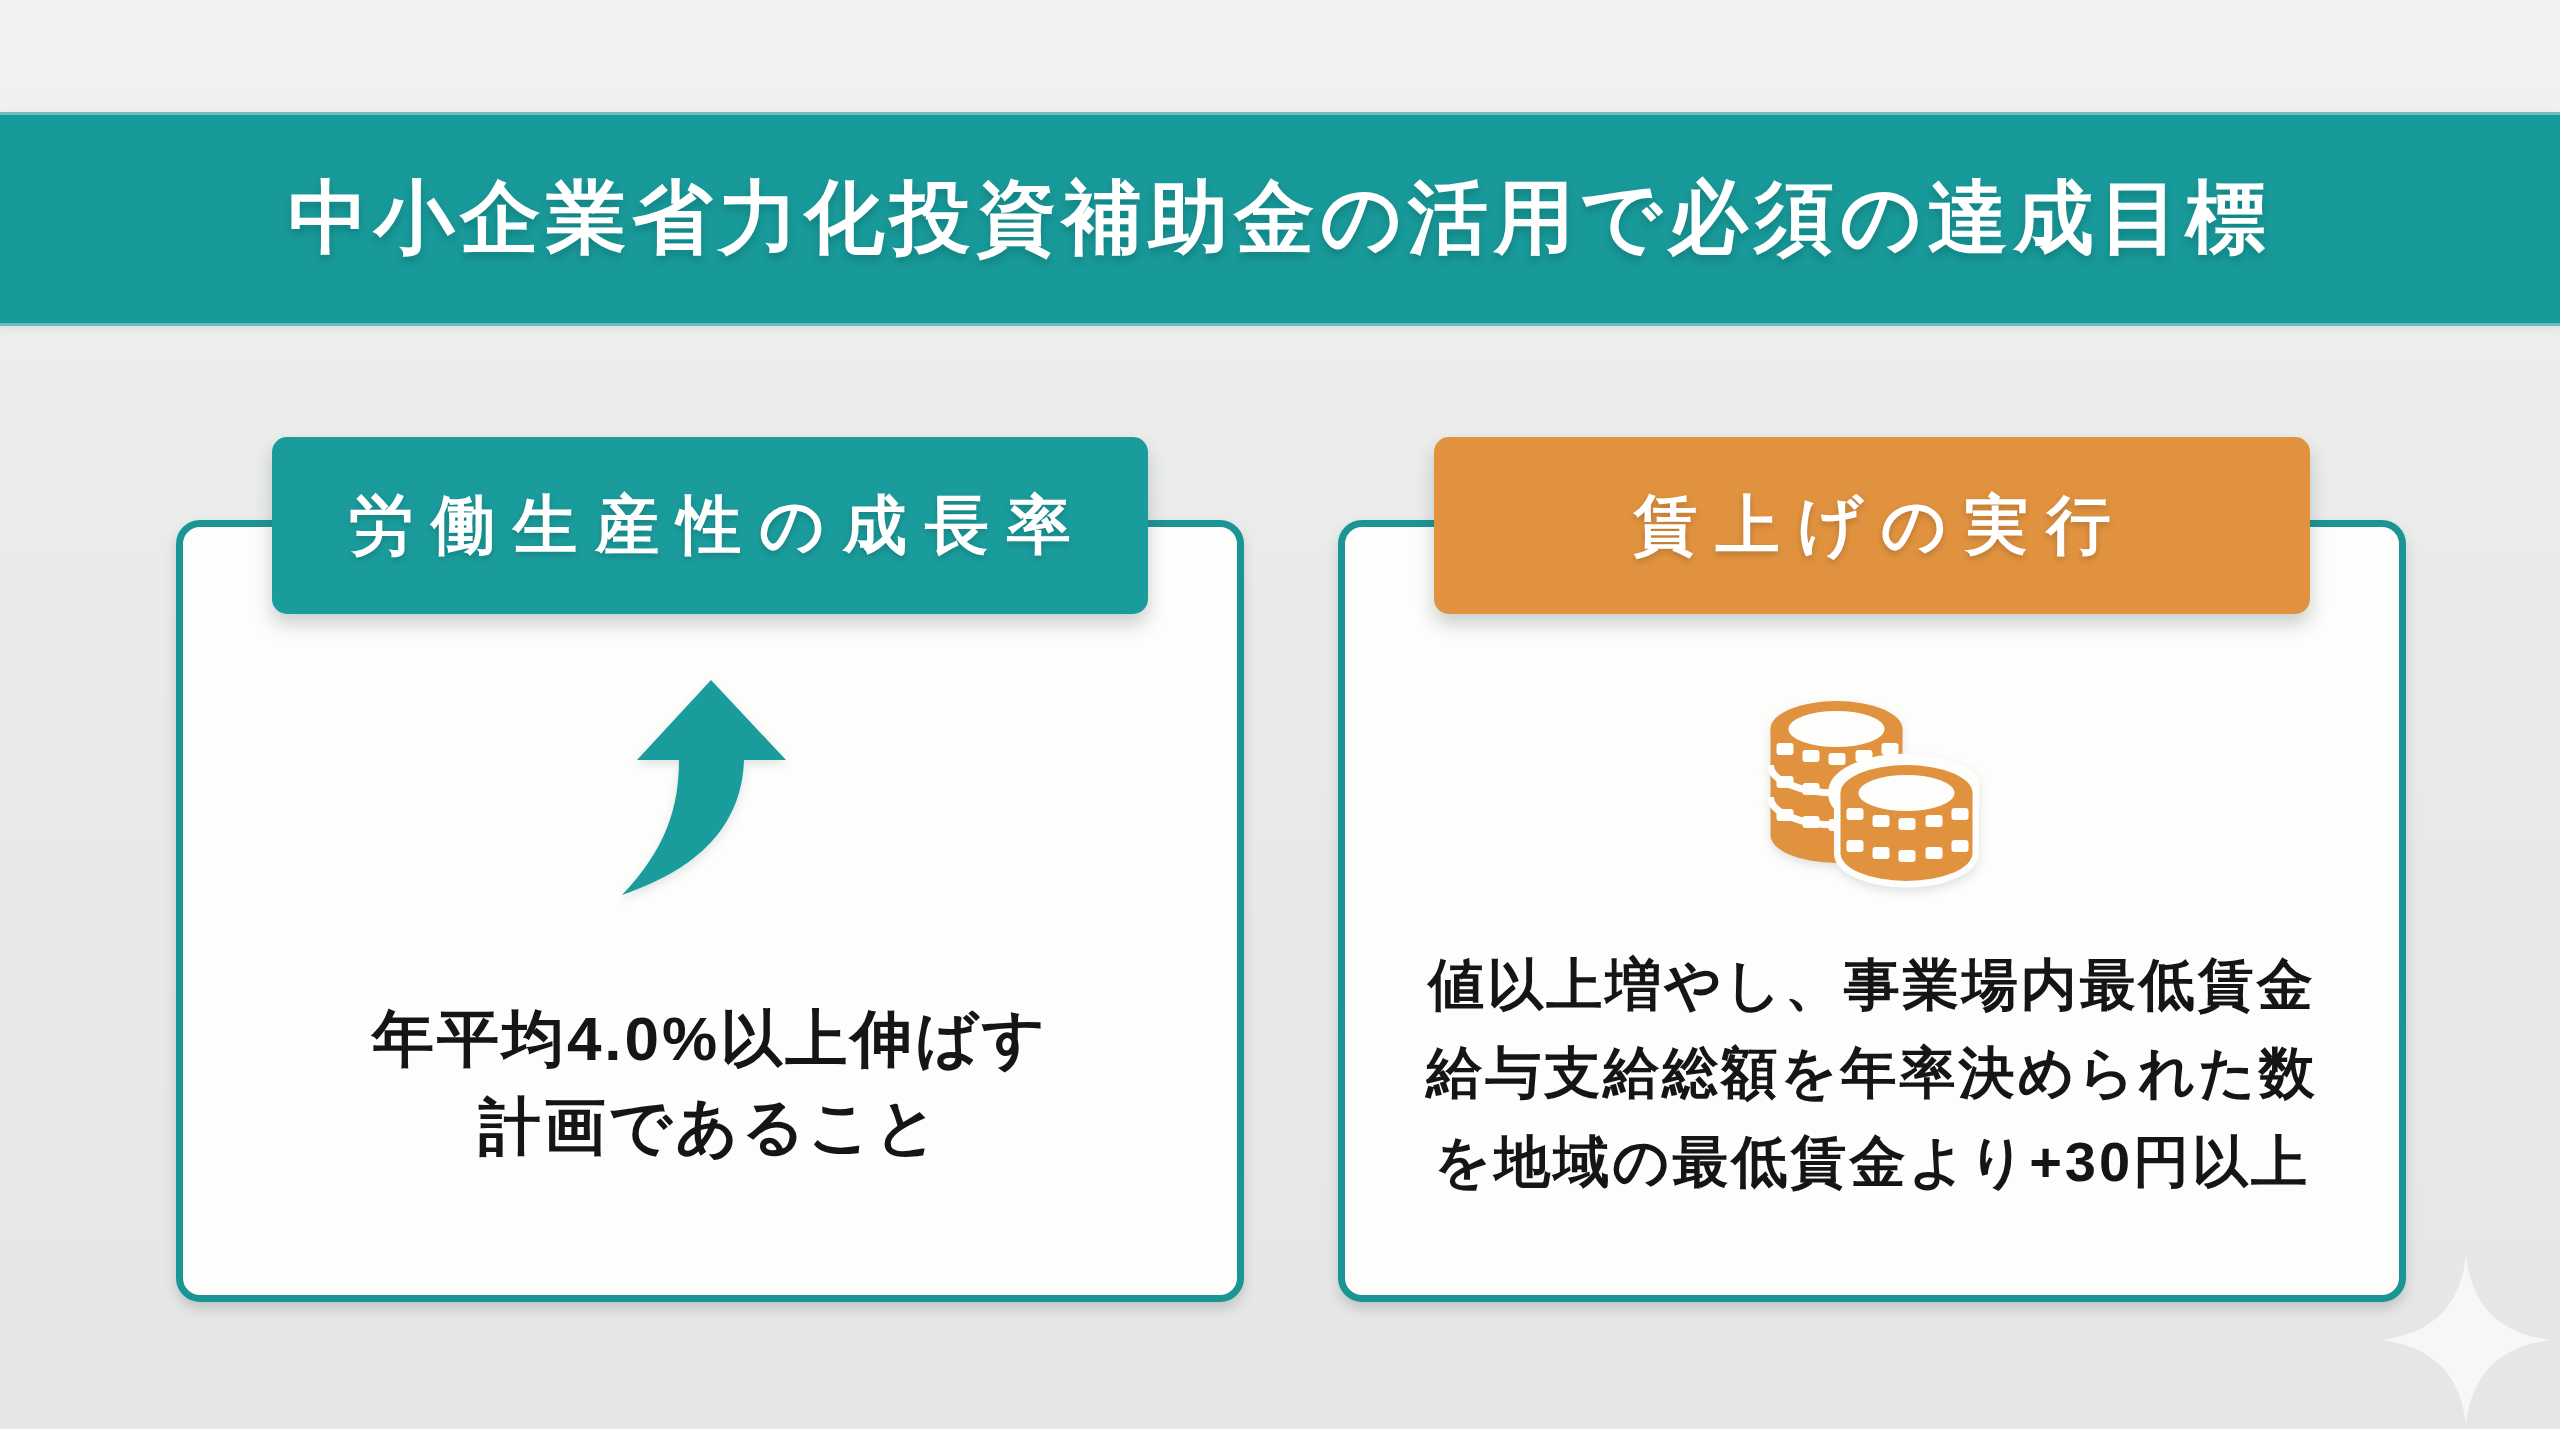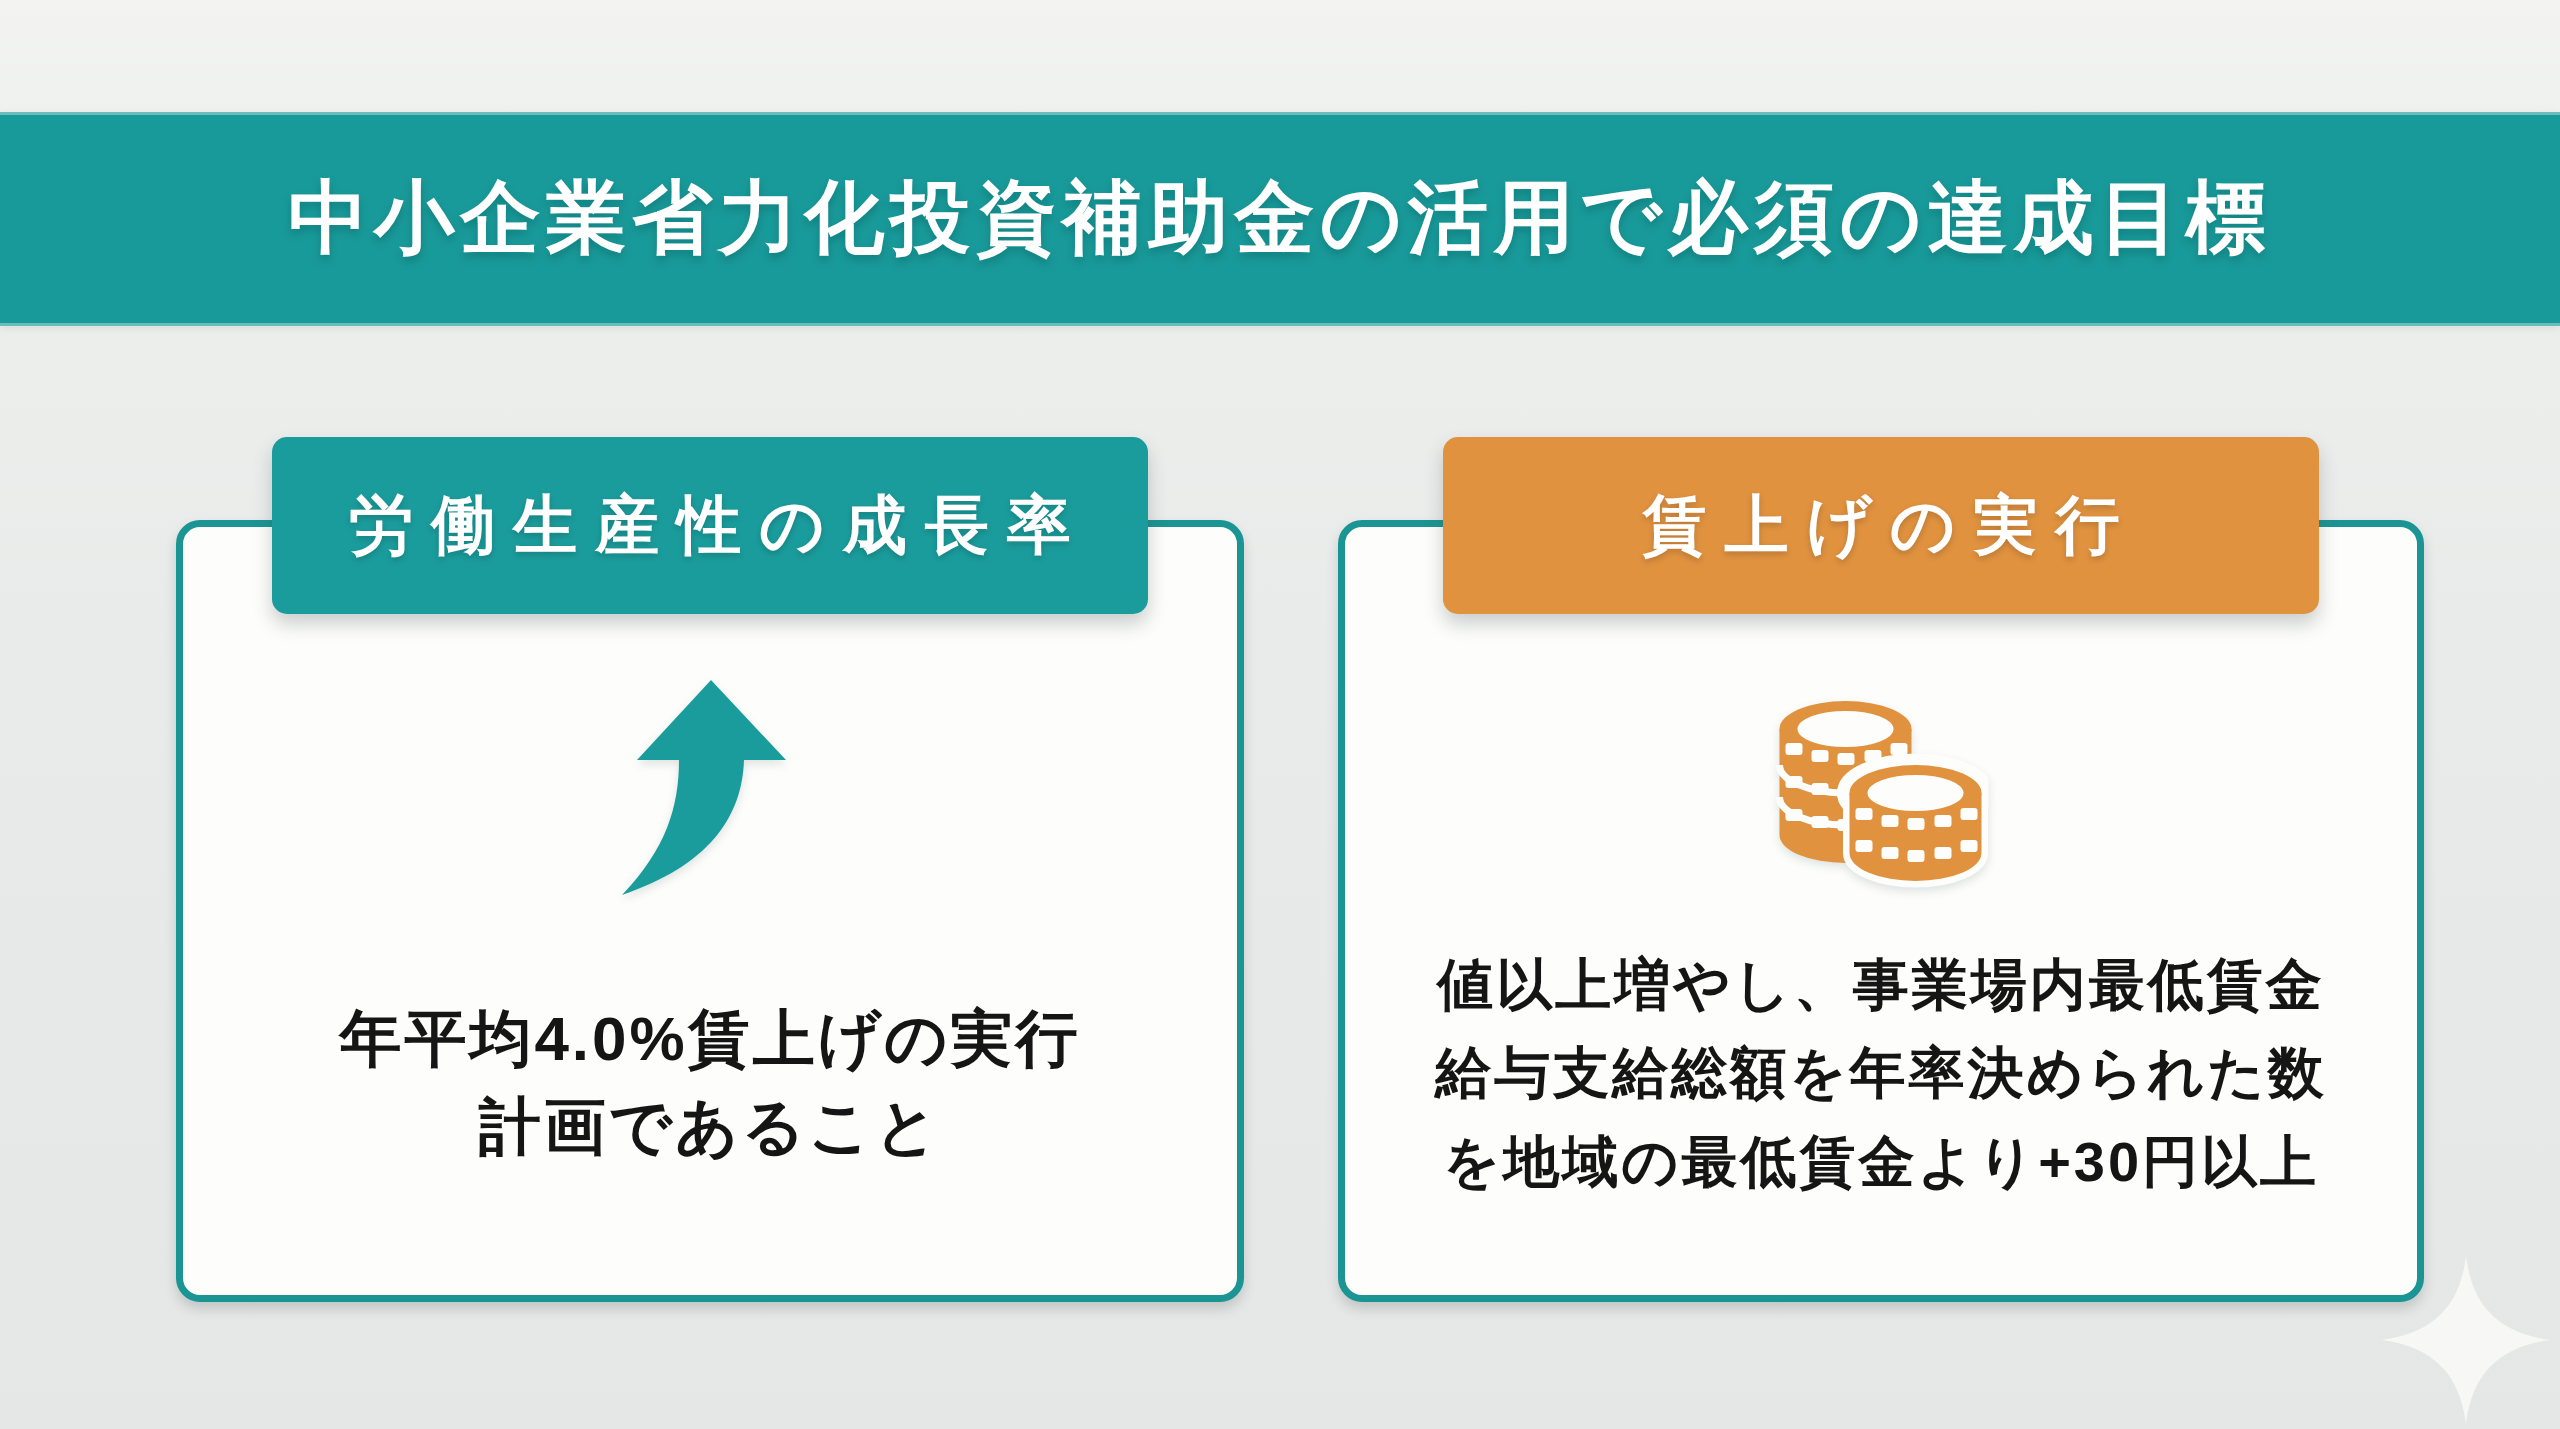--- a/index.html
+++ b/index.html
@@ -34,21 +34,21 @@
   
   .card {
     position: absolute; top: 520px;
     width: 1054px; height: 768px;
     background: #fdfdfb;
     border: 7px solid #1b9494;
     border-radius: 24px;
     box-shadow: 0 7px 12px rgba(70,80,80,.22);
   }
   .card--left  { left: 176px; }
-  .card--right { left: 1338px; padding-left: 18px; }
+  .card--right { left: 1338px; }
 
   .tab {
     position: absolute; top: -90px; left: 50%;
     transform: translateX(-50%);
     width: 876px; height: 177px;
     border-radius: 15px;
     display: flex; align-items: center; justify-content: center;
     box-shadow: 0 10px 18px rgba(50,70,70,.25);
   }
   .tab--teal   { background: #1b9c9c; }
@@ -100,21 +100,21 @@
       <span class="tab-label">労働生産性の成長率</span>
     </div>
 
     <span class="icon-wrap icon-arrow">
       <svg viewBox="0 0 200 225" xmlns="http://www.w3.org/2000/svg" aria-hidden="true">
         <path d="M101 3 L176 83 L134 83 C132 142 97 189 12 218 C56 172 69 130 69 83 L27 83 Z" fill="#1b9c9c"></path>
       </svg>
     </span>
 
     <div class="body-text body-text--left">
-      <div class="body-line">年平均4.0%賃上げの実行</div>
+      <div class="body-line">年平均4.0%以上伸ばす</div>
       <div class="body-line">計画であること</div>
     </div>
   </section>
 
   <section class="card card--right">
     <div class="tab tab--orange">
       <span class="tab-label">賃上げの実行</span>
     </div>
 
     <span class="icon-wrap icon-coins">

